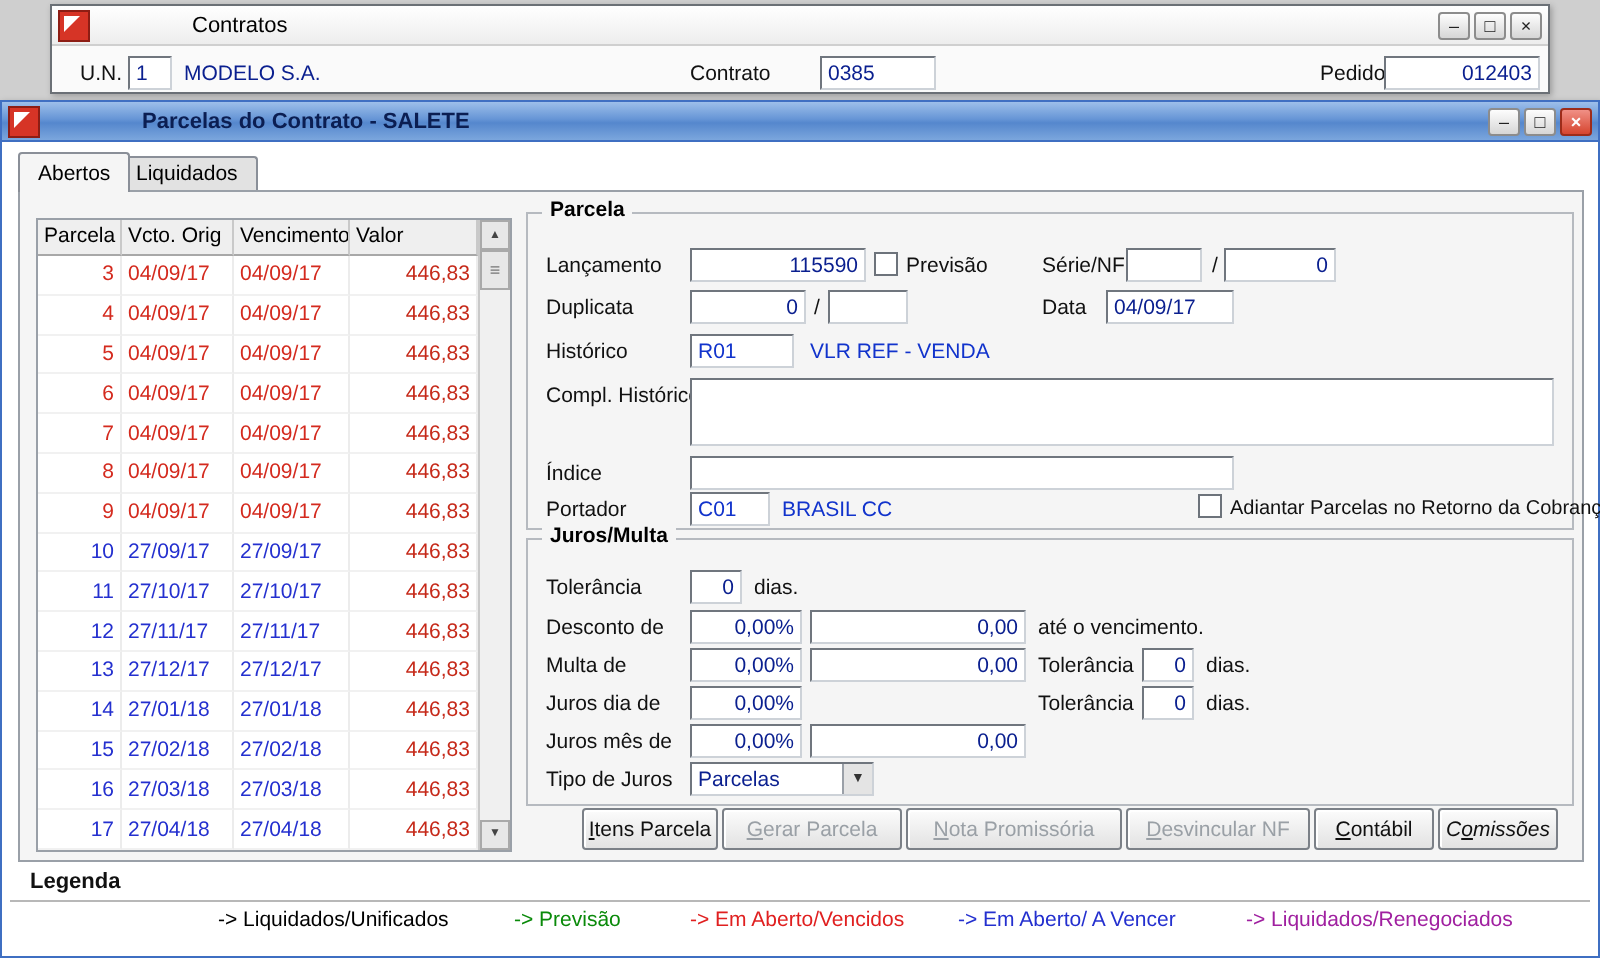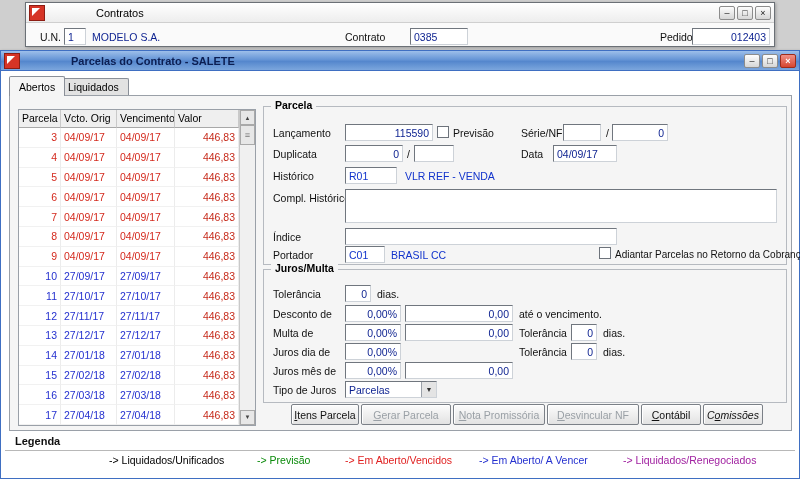--- a/index.html
+++ b/index.html
@@ -287,21 +287,21 @@
 
   <span class="lbl" style="left:272px;top:333px">Tipo de Juros</span>
   <div class="combo" style="left:344px;top:330px;width:92px">
     <span>Parcelas</span>
     <span class="arrow">▼</span>
   </div>
 
   <div class="btnrow">
       <button class="btn" style="width: 68px;"><u>I</u>tens Parcela</button>
       <button class="btn disabled" style="width: 90px;"><u>G</u>erar Parcela</button>
-      <button class="btn disabled" style="width: 92px;"><u>N</u>ota Promissória</button>
+      <button class="btn disabled" style="width: 108px;"><u>N</u>ota Promissória</button>
       <button class="btn disabled" style="width: 92px;"><u>D</u>esvincular NF</button>
       <button class="btn" style="width: 60px;"><u>C</u>ontábil</button>
       <button class="btn" style="width: 60px; font-style: italic;">C<u>o</u>missões</button>
     </div>
 
   <span class="lbl b" style="left:14px;top:384px;font-size:11px">Legenda</span>
   <div class="hline" style="top:399px"></div>
 <span class="legend-item" style="left: 108px; color: rgb(0, 0, 0);">-&gt; Liquidados/Unificados</span>
     <span class="legend-item" style="left: 256px; color: rgb(10, 138, 10);">-&gt; Previsão</span>
     <span class="legend-item" style="left: 344px; color: rgb(224, 32, 32);">-&gt; Em Aberto/Vencidos</span>

